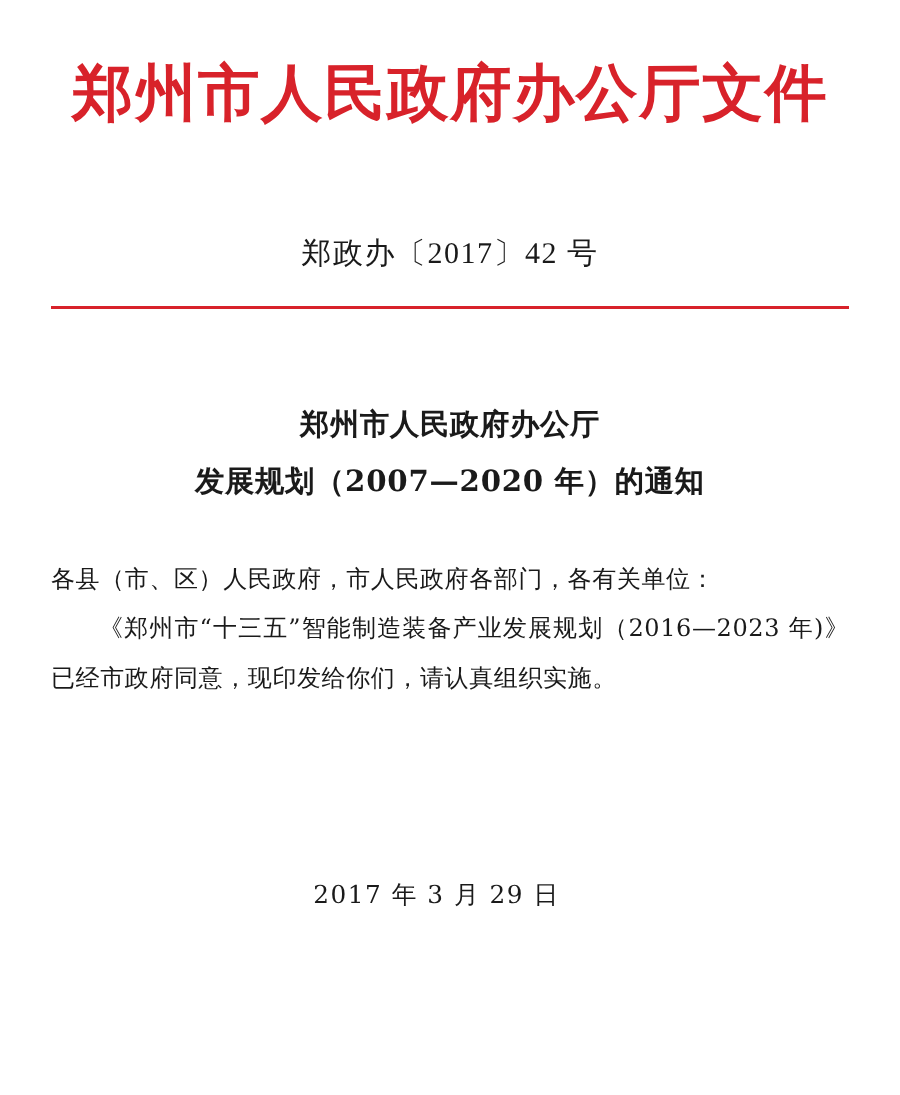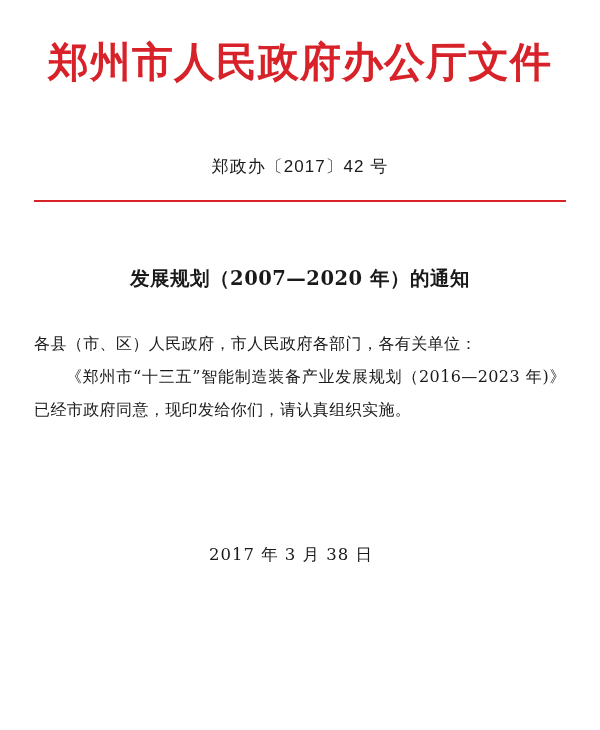--- a/index.html
+++ b/index.html
@@ -27,25 +27,25 @@
     font-family: "DejaVu Serif", "Liberation Serif", serif;
     font-weight: bold;
     font-size: 41px;
     letter-spacing: 1px;
     line-height: 1;
     padding-top: 42px;
     white-space: nowrap;
   }
   .doc-number {
     text-align: center;
-    font-size: 17px;
+    font-size: 20px;
     color: #1a1a1a;
     margin-top: 72px;
     letter-spacing: 1px;
-    font-family: Liberation Sans, sans-serif;
+    font-family: Liberation Serif, serif;
   }
   .red-rule {
     margin-top: 22px;
     height: 2px;
     background: #d8222a;
     width: 100%;
   }
   .title-block {
     margin-top: 58px;
     text-align: center;
@@ -85,23 +85,24 @@
 
 <div class="page">
 
   <div class="masthead">郑州市人民政府办公厅文件</div>
 
   <div class="doc-number">郑政办〔2017〕42 号</div>
 
   <div class="red-rule"></div>
 
   <div class="title-block">
+    <span class="title-line">郑州市人民政府办公厅</span>
     <span class="title-line">发展规划（2007—2020 年）的通知</span>
   </div>
 
   <div class="body-block">
     <div class="para-flush">各县（市、区）人民政府，市人民政府各部门，各有关单位：</div>
     <div class="para-indent">《郑州市“十三五”智能制造装备产业发展规划（2016—2023 年)》已经市政府同意，现印发给你们，请认真组织实施。</div>
   </div>
 
-  <div class="date-line">2017 年 3 月 38 日</div>
+  <div class="date-line">2017 年 3 月 29 日</div>
 
 </div>
 
 </body></html>

